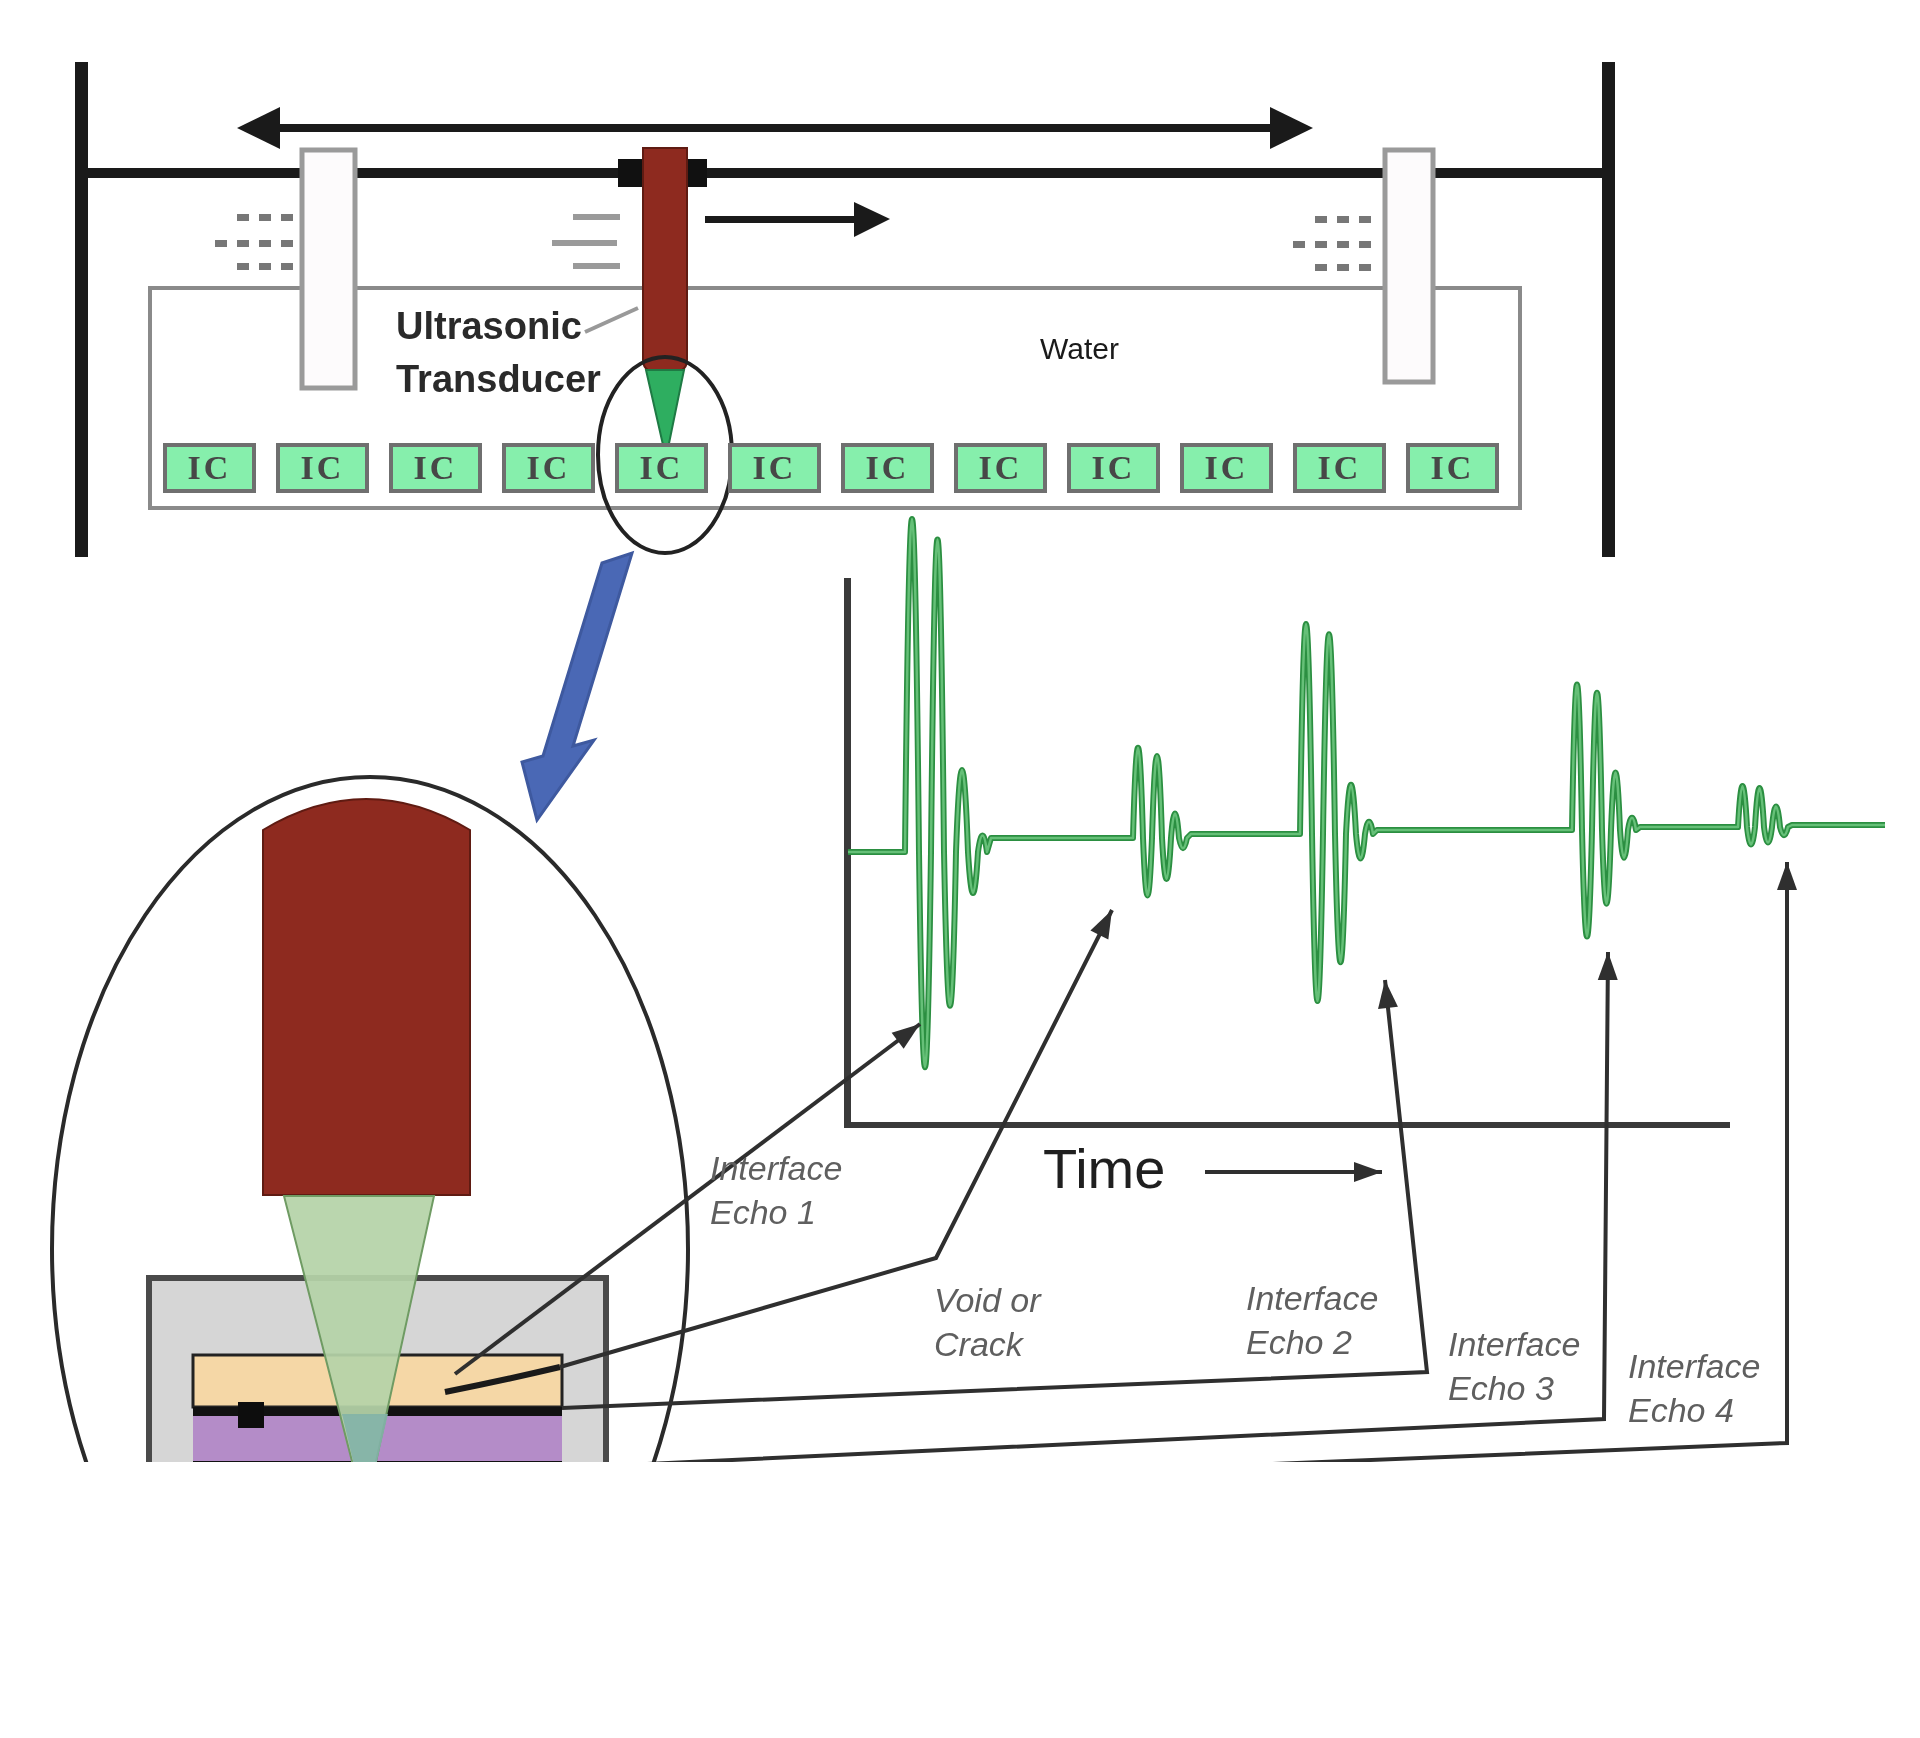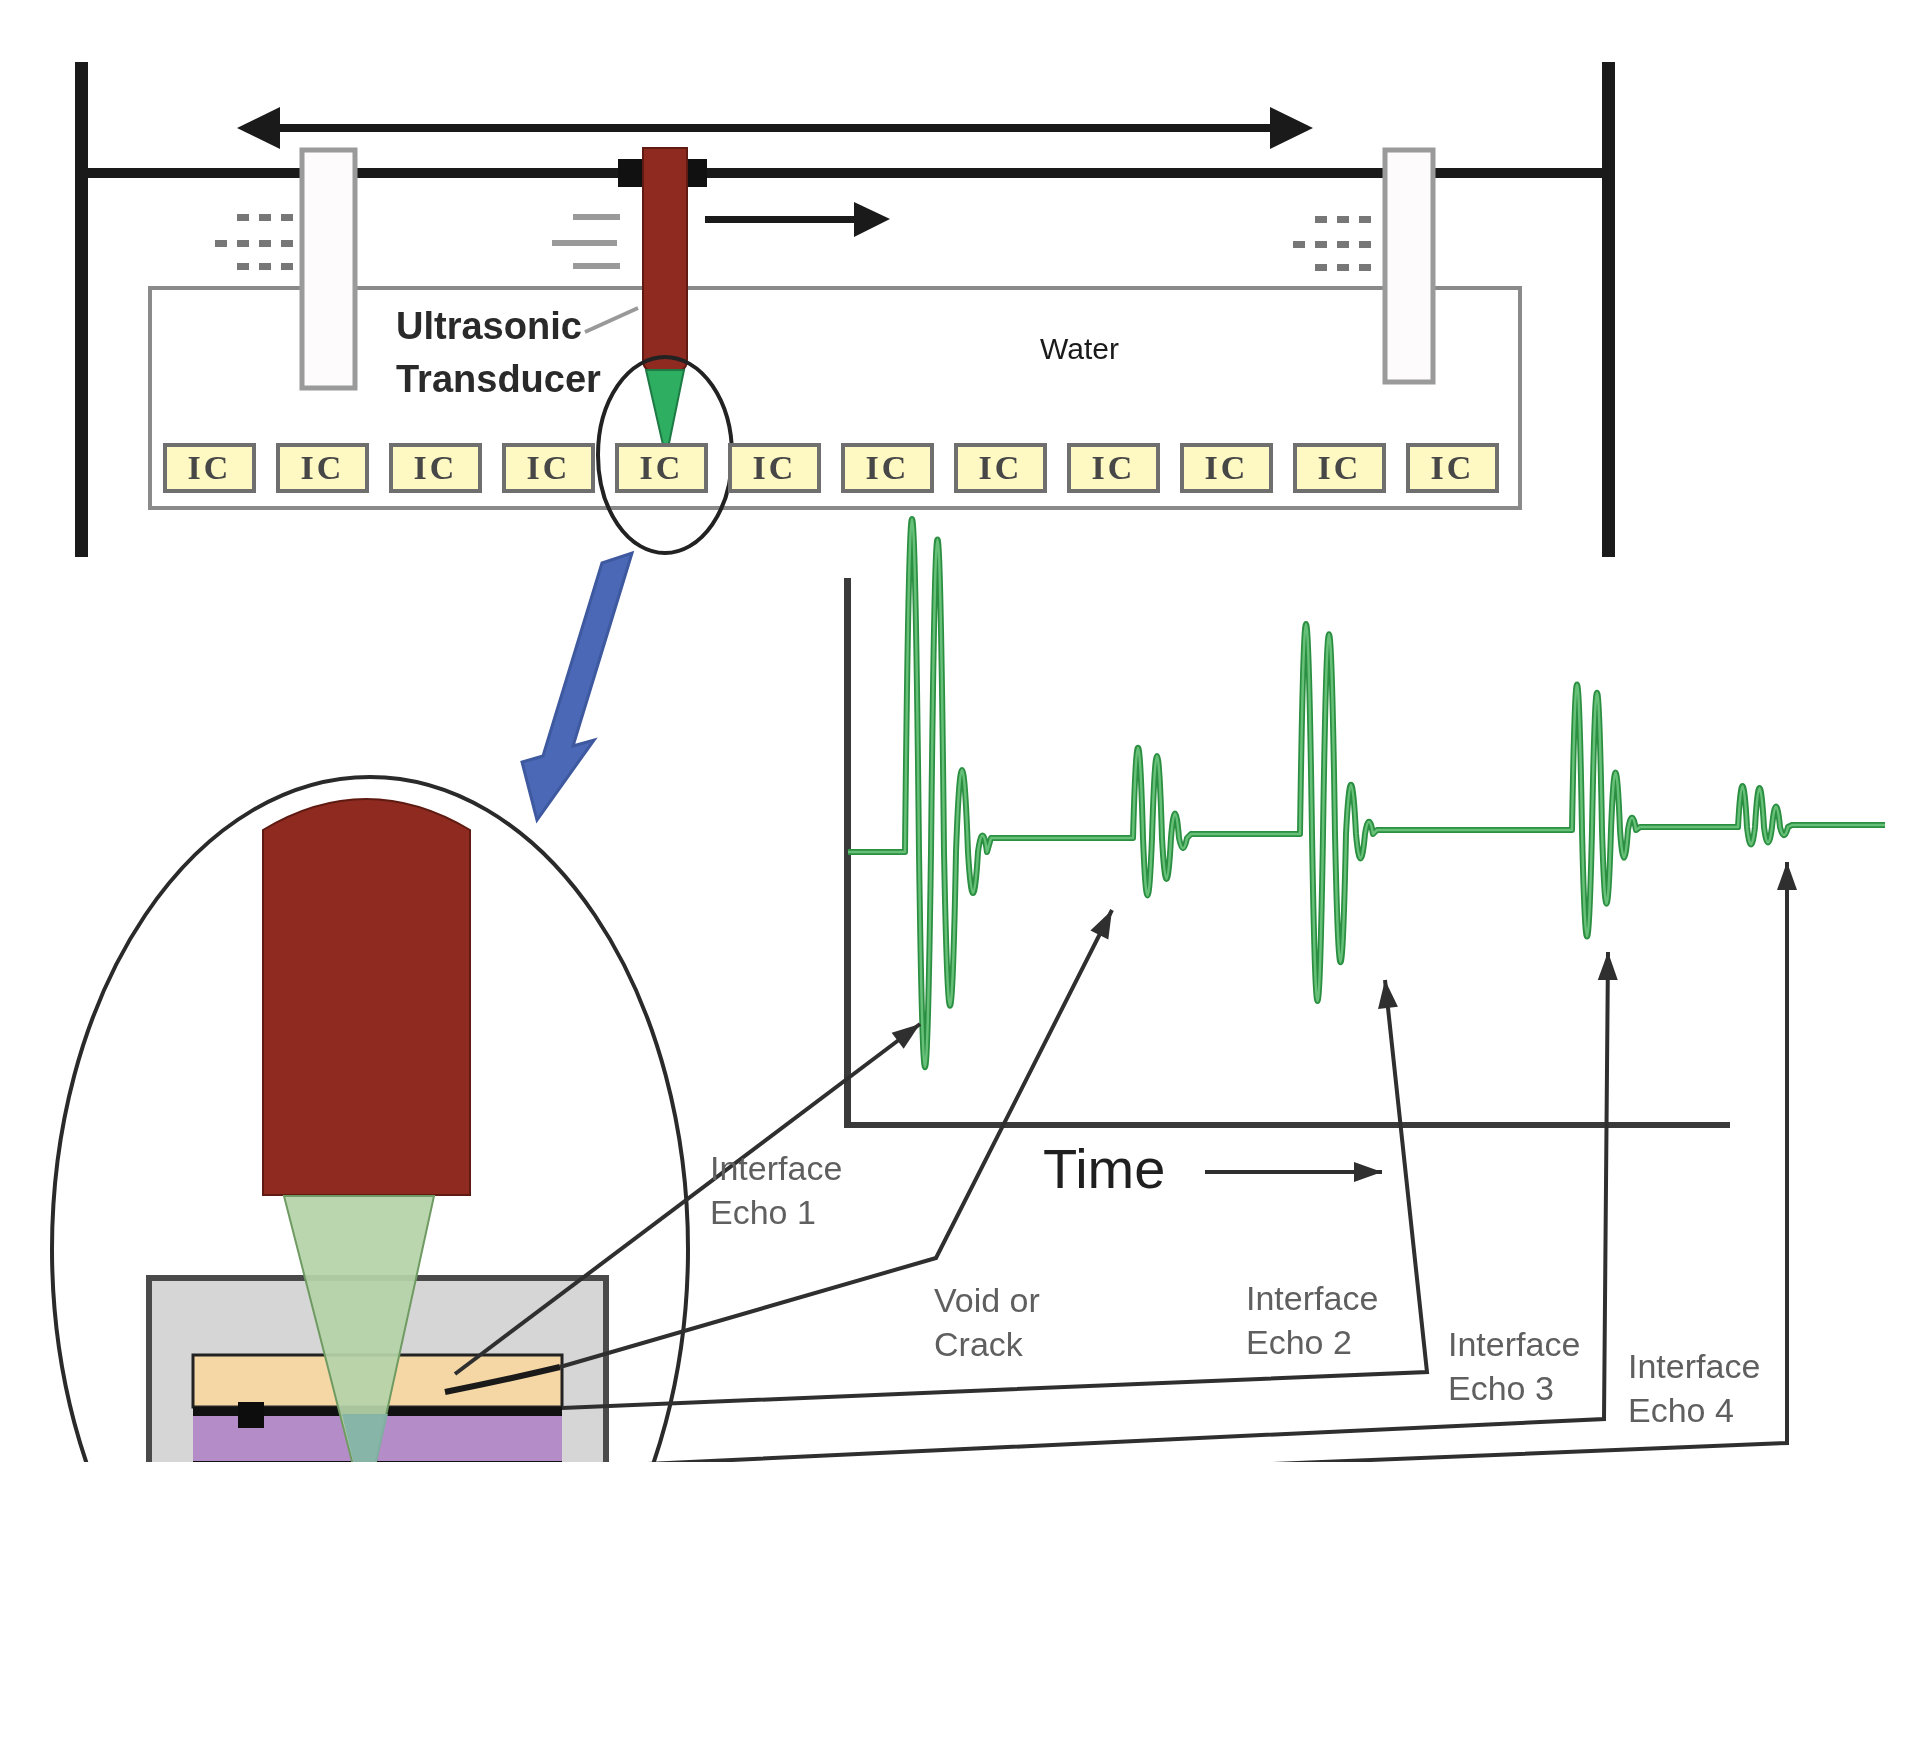--- a/index.html
+++ b/index.html
@@ -1,20 +1,20 @@
 <!DOCTYPE html>
 <html><head>
 <meta charset="utf-8">
 <style>
   html,body{margin:0;padding:0;background:#fff;}
   #stage{position:relative;width:1920px;height:1462px;background:#fff;overflow:hidden;
          font-family:"Liberation Sans", sans-serif;}
   #gfx{position:absolute;left:0;top:0;width:1920px;height:1738px;}
-  .lbl{position:absolute;white-space:pre-line;color:#5f5f5f;font-size:34px;line-height:44px;}
-  .ic-box{position:absolute;width:93px;height:50px;background:#fef9c3;border:4px solid #6f6f6f;
+  .lbl{position:absolute;white-space:pre-line;color:#5f5f5f;font-size:34px;line-height:44px;font-style:italic;}
+  .ic-box{position:absolute;width:93px;height:50px;background:#86efac;border:4px solid #6f6f6f;
           box-sizing:border-box;display:flex;align-items:center;justify-content:center;
           font-family:"Liberation Serif", serif;font-weight:bold;font-size:34px;color:#474747;
           letter-spacing:3px;}
   .title-lbl{position:absolute;font-weight:bold;color:#2a2a2a;font-size:38px;line-height:53px;white-space:pre-line;}
   .water-lbl{position:absolute;color:#1a1a1a;font-size:30px;font-weight:500;}
   .time-lbl{position:absolute;color:#1f1f1f;font-size:56px;}
 </style>
 </head>
 <body>
 

